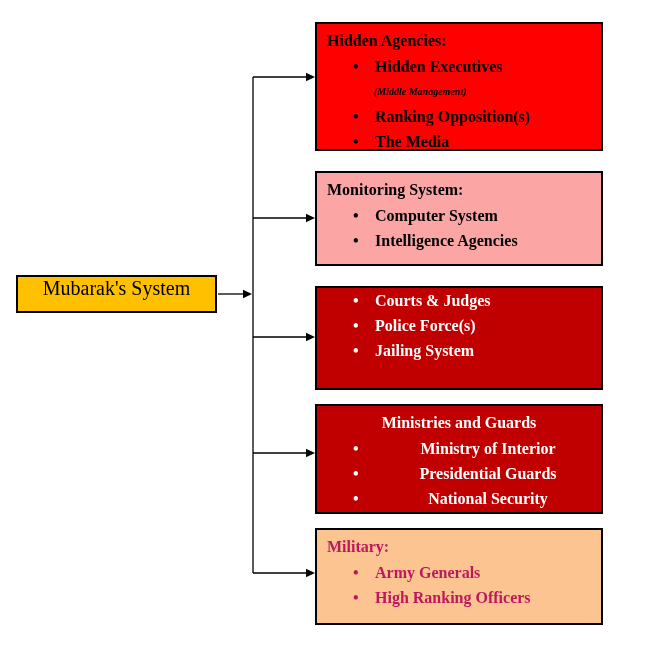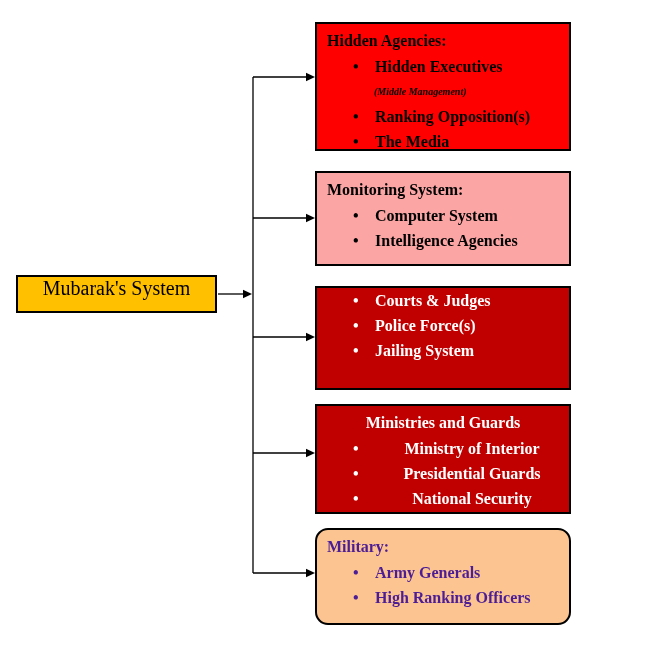--- a/index.html
+++ b/index.html
@@ -24,21 +24,21 @@
     border: 2px solid #000000;
     display: flex;
     align-items: flex-start;
     justify-content: center;
     font-size: 20px;
     color: #000000;
   }
   .node {
     position: absolute;
     left: 315px;
-    width: 256px;
+    width: 288px;
     box-sizing: border-box;
     border: 2px solid #000000;
     font-weight: bold;
     font-size: 16px;
   }
   .b0 { top: 22px;  height: 129px; }
   .b1 { top: 171px; height: 95px;  }
   .b2 { top: 286px; height: 104px; }
   .b3 { top: 404px; height: 110px; text-align: center; }
   .b4 { top: 528px; height: 97px;  }
@@ -128,21 +128,21 @@
 
   <div class="node b3" style="background: rgb(192, 0, 0); color: rgb(255, 255, 255);">
     <div class="title">Ministries and Guards</div>
     <ul>
         <li><span class="dot">•</span><span>Ministry of Interior</span></li>
         <li><span class="dot">•</span><span>Presidential Guards</span></li>
         <li><span class="dot">•</span><span>National Security</span></li>
       </ul>
   </div>
 
-  <div class="node b4" style="background: rgb(251, 196, 145); color: #4c1d95; border-radius: 13px;">
+  <div class="node b4" style="background: rgb(251, 196, 145); color: #be185d;">
     <div class="title">Military:</div>
     <ul>
         <li><span class="dot">•</span><span>Army Generals</span></li>
         <li><span class="dot">•</span><span>High Ranking Officers</span></li>
       </ul>
   </div>
 
 </div>
 
 </body></html>

